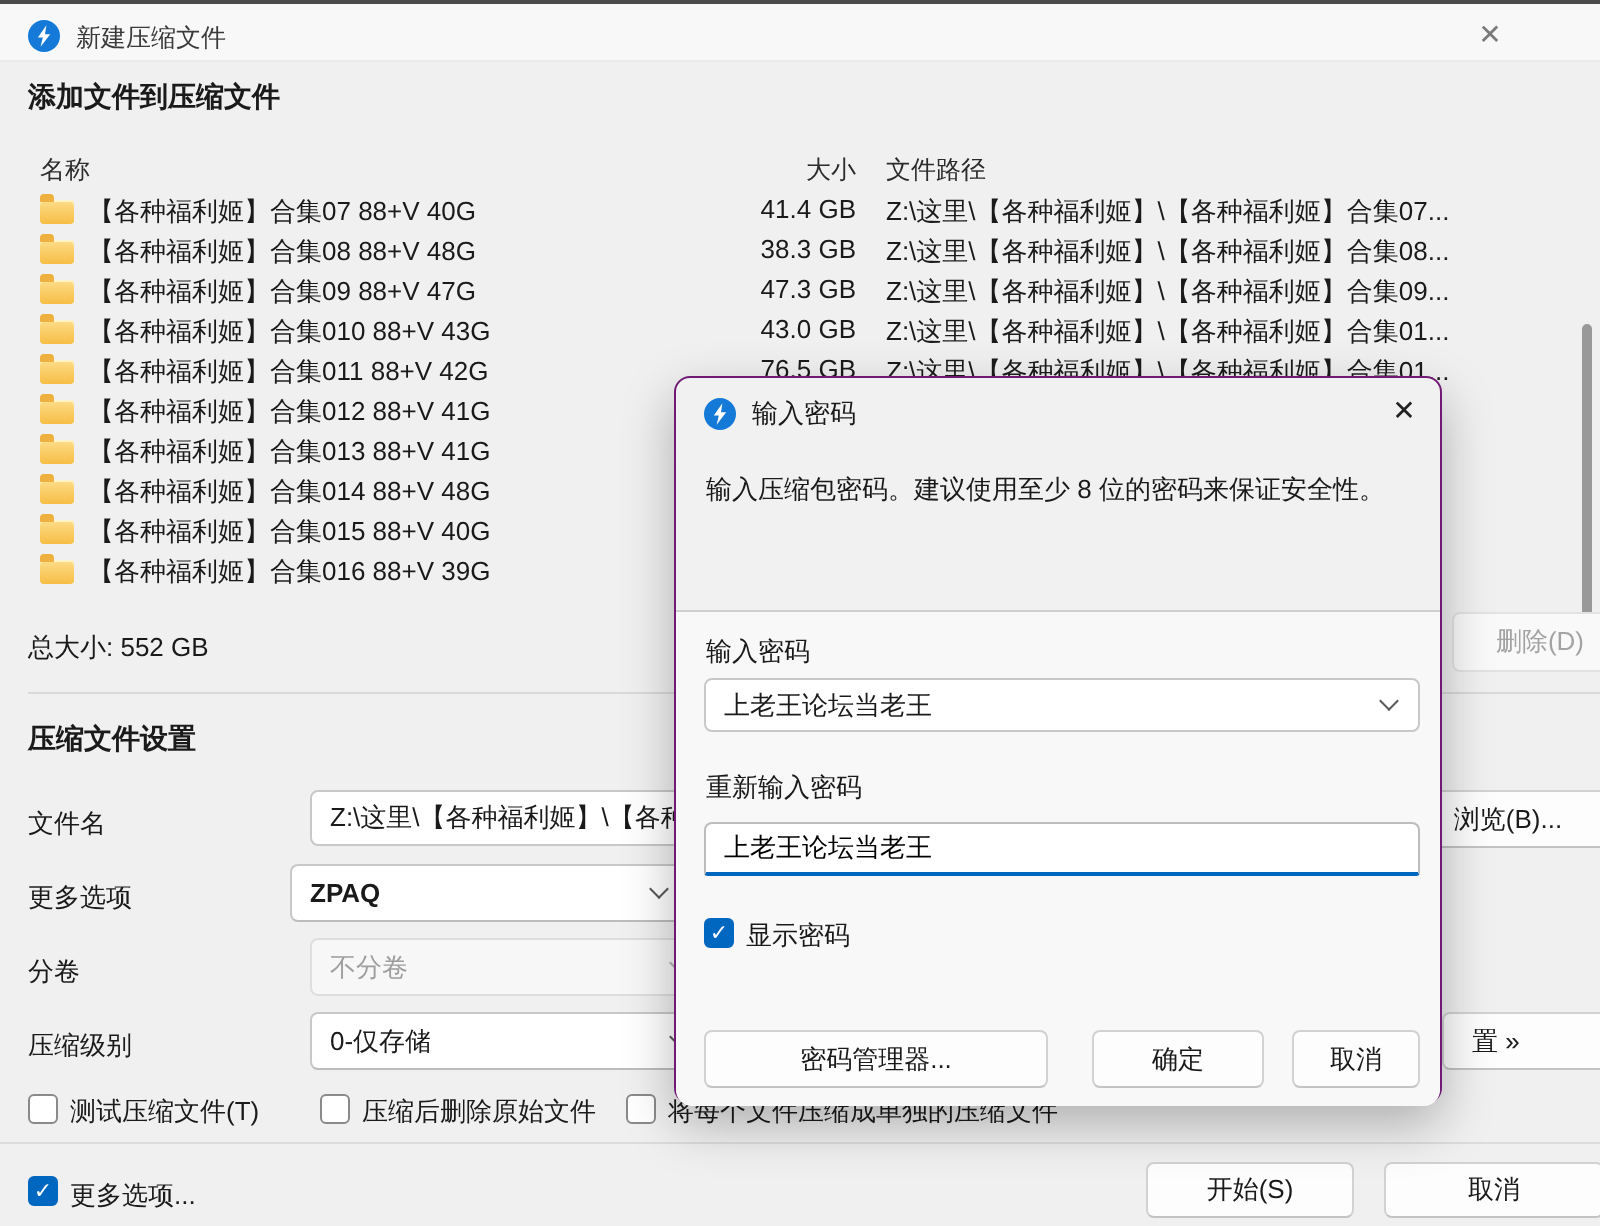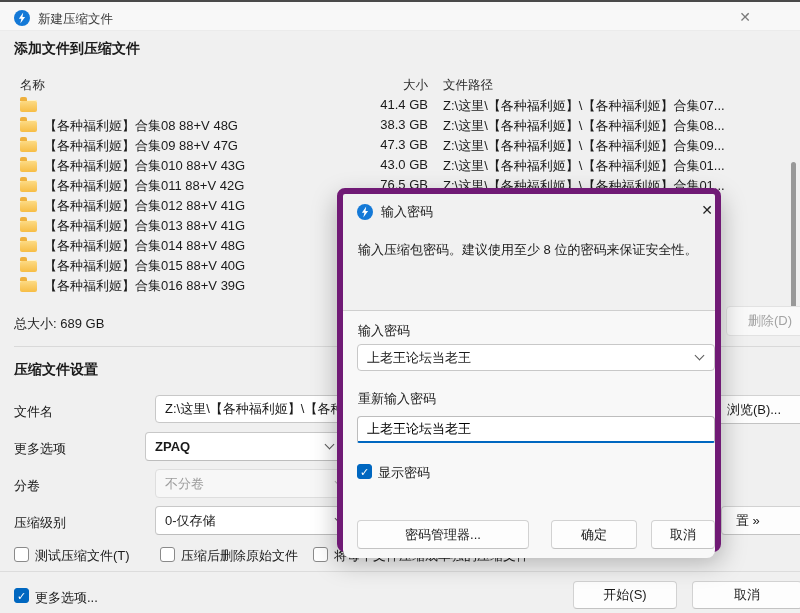--- a/index.html
+++ b/index.html
@@ -43,21 +43,21 @@
   .combo.disabled { background:#f7f7f7; border-color:#dedede; color:#9e9e9e; }
   .combo.disabled .chev { border-color:#b5b5b5; }
 
   .cb { position:absolute; width:15px; height:15px; background:#fff; border:1px solid #8a8a8a; border-radius:3px; }
   .cb.checked { background:#0067c0; border-color:#0067c0; color:#fff; font-size:11px; line-height:14px; text-align:center; }
   .cb-label { position:absolute; font-size:13px; white-space:nowrap; }
 
   input.pwfield { position:absolute; font-family:inherit; outline:none; }
 
   
-  #dialog { left:337px; top:188px; width:384px; height:364px; background:#f1f1f1; border:6px solid #701a75;
+  #dialog { left:337px; top:188px; width:384px; height:364px; background:#f1f1f1; border:1px solid #701a75;
             border-radius:8px; box-shadow:0 10px 26px rgba(0,0,0,0.28); }
   #dialog-lower { position:absolute; left:0; top:117px; width:100%; height:247px; background:#f8f8f8; border-radius:0 0 8px 8px; }
   #dialog-divider { position:absolute; left:0; top:116px; width:100%; height:1px; background:#cfcfcf; }
   .dlg-title { position:absolute; left:38px; top:9px; font-size:13px; color:#1a1a1a; white-space:nowrap; }
   .dlg-close { position:absolute; left:354px; top:6px; width:20px; height:20px; font-size:14px; color:#222; text-align:center; line-height:20px; }
   .dlg-msg { position:absolute; left:15px; top:47px; width:360px; font-size:13px; color:#1a1a1a; }
   .appicon { width:16px; height:16px; display:block; }
 </style>
 </head>
 <body>
@@ -77,20 +77,21 @@
   </div>
 
   <div class="abs bold14" style="left:14px;top:40px;">添加文件到压缩文件</div>
 
   <div class="abs col-head" style="left:20px;top:77px;">名称</div>
   <div class="abs col-head" style="left:330px;top:77px;width:98px;text-align:right;">大小</div>
   <div class="abs col-head" style="left:443px;top:77px;">文件路径</div>
 
   <div class="abs file-row" style="top:96px">
       <span class="folder"></span>
+      <span class="fname">【各种福利姬】合集07 88+V 40G</span>
       <span class="fsize">41.4 GB</span>
       <span class="fpath">Z:\这里\【各种福利姬】\【各种福利姬】合集07...</span>
     </div>
   <div class="abs file-row" style="top:116px">
       <span class="folder"></span>
       <span class="fname">【各种福利姬】合集08 88+V 48G</span>
       <span class="fsize">38.3 GB</span>
       <span class="fpath">Z:\这里\【各种福利姬】\【各种福利姬】合集08...</span>
     </div>
   <div class="abs file-row" style="top:136px">
@@ -137,21 +138,21 @@
     </div>
   <div class="abs file-row" style="top:276px">
       <span class="folder"></span>
       <span class="fname">【各种福利姬】合集016 88+V 39G</span>
       <span class="fsize"></span>
       <span class="fpath"></span>
     </div>
 
   <div id="scrollthumb" class="abs"></div>
 
-  <div class="abs txt13" style="left:14px;top:315px;">总大小: 689 GB</div>
+  <div class="abs txt13" style="left:14px;top:315px;">总大小: 552 GB</div>
   <div class="abs btn disabled" style="left:726px;top:306px;width:88px;height:30px;">删除(D)</div>
 
   <div class="abs divider" style="left:14px;top:346px;width:786px;"></div>
 
   <div class="abs bold14" style="left:14px;top:361px;">压缩文件设置</div>
 
   <div class="abs txt13" style="left:14px;top:403px;">文件名</div>
   <div class="abs field" style="left:155px;top:395px;width:228px;height:28px;">
     <span>Z:\这里\【各种福利姬】\【各种</span>
   </div>

